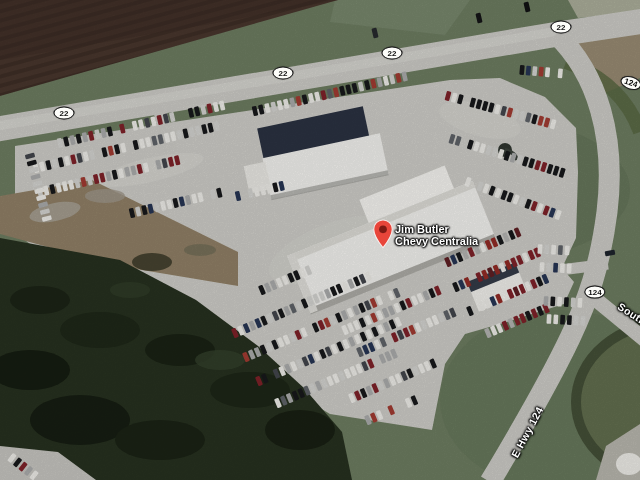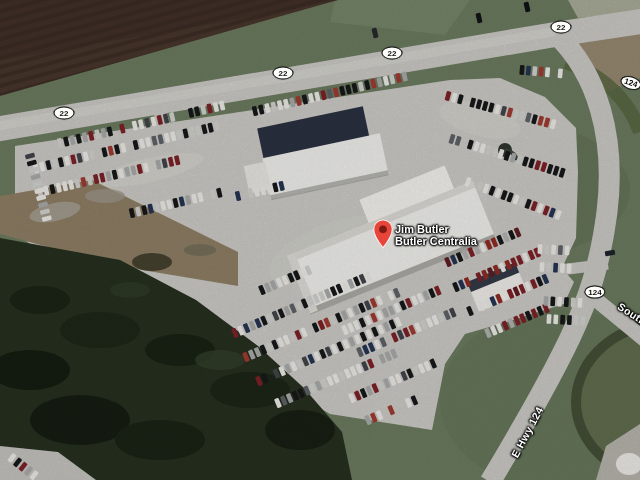--- a/index.html
+++ b/index.html
@@ -564,17 +564,17 @@
         <div class="road-label" style="left: 527px; top: 432px; transform: translate(-50%, -50%) rotate(-62deg);">E Hwy 124</div>
       </div>
 
     <div class="marker" id="marker" style="left: 383px; top: 249px;">
       <svg class="pin" width="21" height="30" viewBox="0 0 24 34">
         <path d="M12 1 C6 1 1.5 5.6 1.5 11.6 c0 8 10.5 21 10.5 21 s10.5-13 10.5-21 C22.5 5.6 18 1 12 1 Z" fill="#e8453a" stroke="rgba(255,255,255,.8)" stroke-width="1.2" id="pin-body"></path>
         <circle cx="12" cy="11.6" r="4.4" fill="#7e1a14" id="pin-dot"></circle>
       </svg>
       <div class="marker-label">
         <span>Jim Butler</span>
-        <span>Butler Centralia</span>
+        <span>Chevy Centralia</span>
       </div>
     </div>
   </div>
 </div>
 
 </body></html>

